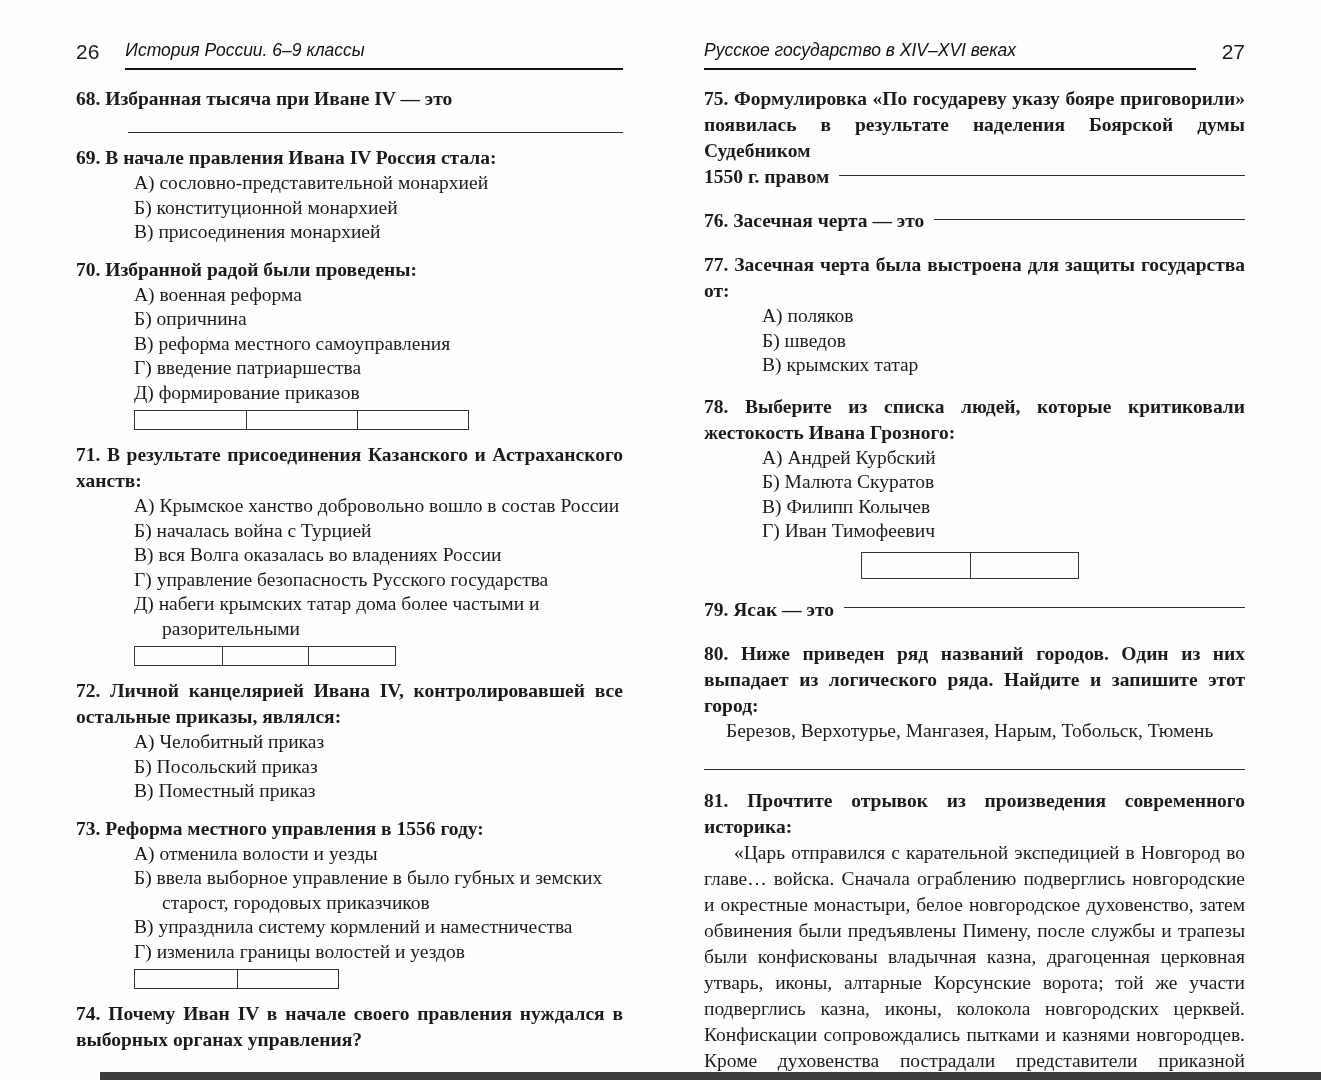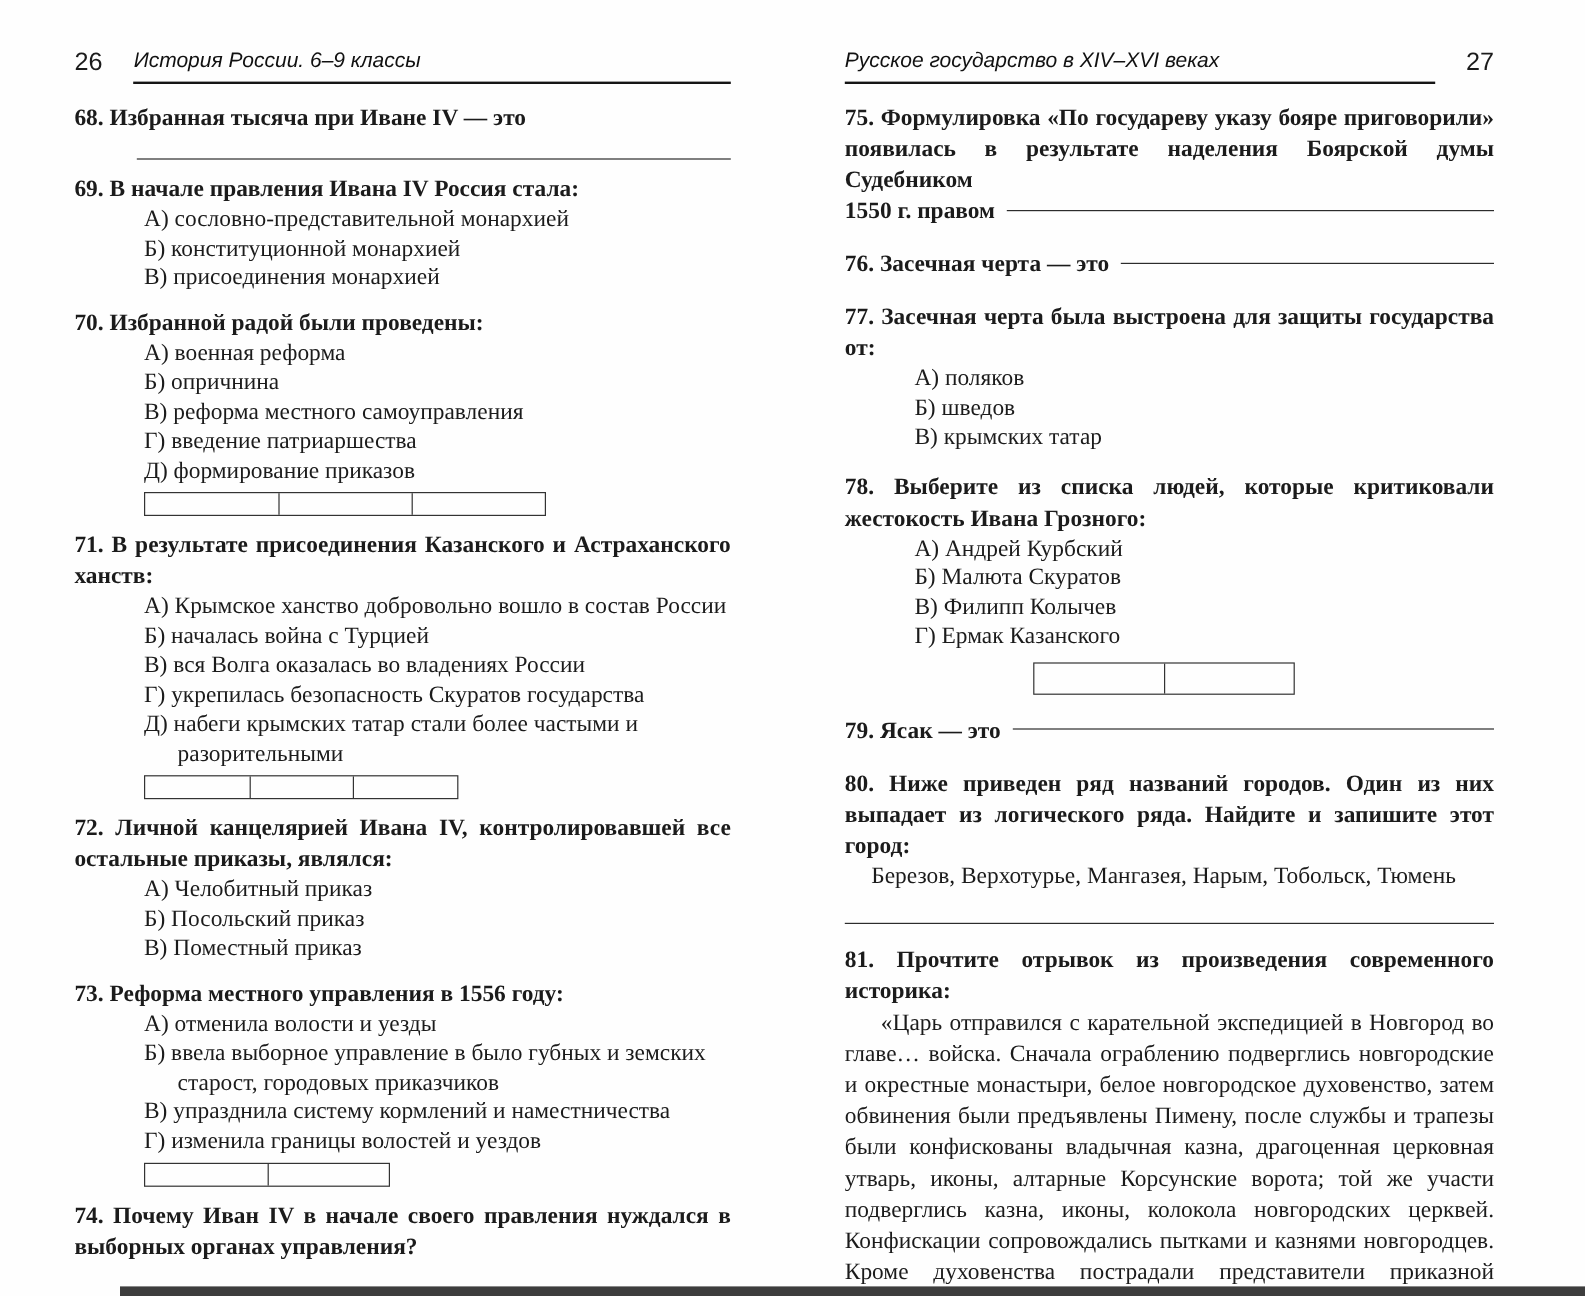--- a/index.html
+++ b/index.html
@@ -1,21 +1,21 @@
 <!DOCTYPE html>
 <html><head>
 <meta charset="utf-8">
 <style>
   * { margin:0; padding:0; box-sizing:border-box; }
   html,body { width:1321px; height:1080px; background:#fefefe; overflow:hidden; }
   body { font-family:"Liberation Serif","DejaVu Serif",serif; color:#1b1b1b;
          -webkit-font-smoothing:antialiased; }
 
   .page { position:absolute; top:40px; }
-  .page-left  { left:62px;  width:547px; }
+  .page-left  { left:76px;  width:547px; }
   .page-right { left:704px; width:541px; }
 
   
   .hdr { display:flex; align-items:flex-end; margin-bottom:16px; }
   .pagenum { font-family:"Liberation Sans","DejaVu Sans",sans-serif;
              font-size:21px; line-height:22px; padding-bottom:7px; }
   .hdr-title-wrap { flex:1; text-align:left; border-bottom:2.5px solid #151515;
                     padding-bottom:7px; }
   .page-left  .pagenum { margin-right:26px; }
   .page-right .pagenum { margin-left:26px;text-align:right; }
@@ -92,22 +92,22 @@
       <div class="cell"></div>
       <div class="cell"></div>
     </div>
   </div>
 
   <div class="q">
     <div class="stem">71. В результате присоединения Казанского и Астраханского ханств:</div>
     <div class="option">А) Крымское ханство добровольно вошло в состав России</div>
     <div class="option">Б) началась война с Турцией</div>
     <div class="option">В) вся Волга оказалась во владениях России</div>
-    <div class="option">Г) укрепилась безопасность Скуратов государства</div>
-    <div class="option opt-wrap2">Д) набеги крымских татар стали более частыми и разорительными</div>
+    <div class="option">Г) управление безопасность Русского государства</div>
+    <div class="option opt-wrap2">Д) набеги крымских татар дома более частыми и разорительными</div>
     <div class="ansbox ansbox-q71">
       <div class="cell"></div>
       <div class="cell"></div>
       <div class="cell"></div>
     </div>
   </div>
 
   <div class="q">
     <div class="stem">72. Личной канцелярией Ивана IV, контролировавшей все остальные приказы, являлся:</div>
     <div class="option">А) Челобитный приказ</div>
@@ -163,21 +163,21 @@
     <div class="option">А) поляков</div>
     <div class="option">Б) шведов</div>
     <div class="option">В) крымских татар</div>
   </div>
 
   <div class="q gap16">
     <div class="stem">78. Выберите из списка людей, которые критиковали жестокость Ивана Грозного:</div>
     <div class="option">А) Андрей Курбский</div>
     <div class="option">Б) Малюта Скуратов</div>
     <div class="option">В) Филипп Колычев</div>
-    <div class="option">Г) Ермак Казанского</div>
+    <div class="option">Г) Иван Тимофеевич</div>
     <div class="ansbox ansbox-q78">
       <div class="cell"></div>
       <div class="cell"></div>
     </div>
   </div>
 
   <div class="q gap18">
     <div class="blank-row">
       <span class="bold-text">79. Ясак — это</span>
       <span class="blank-fill"></span>

